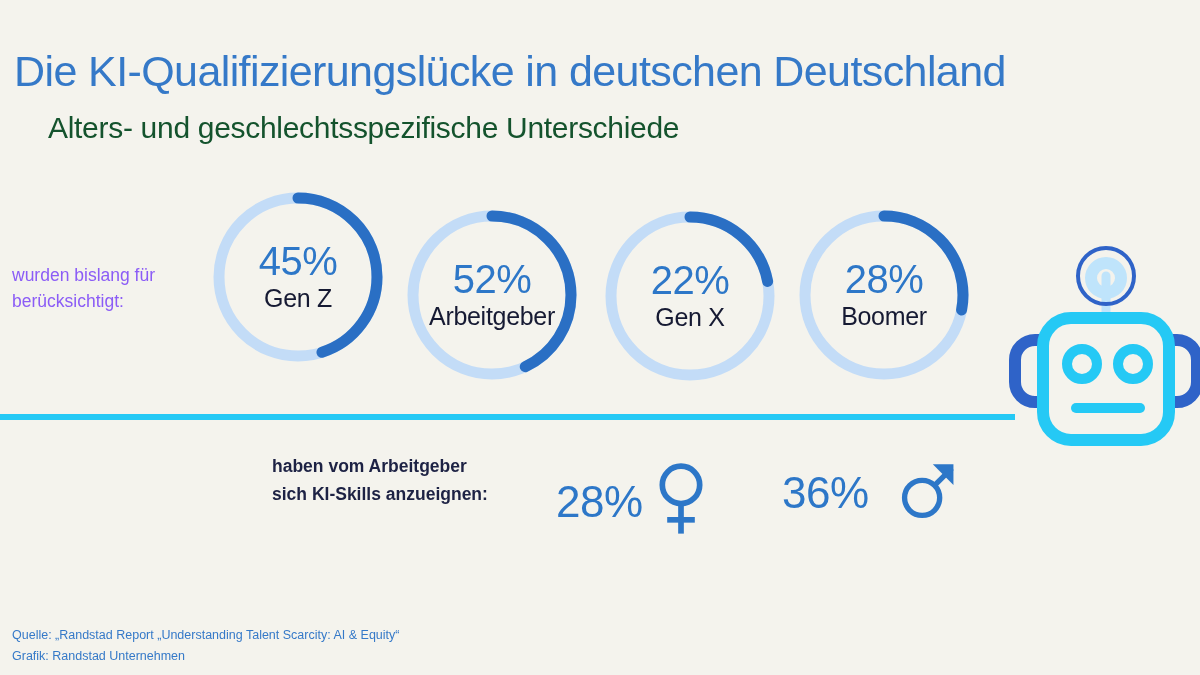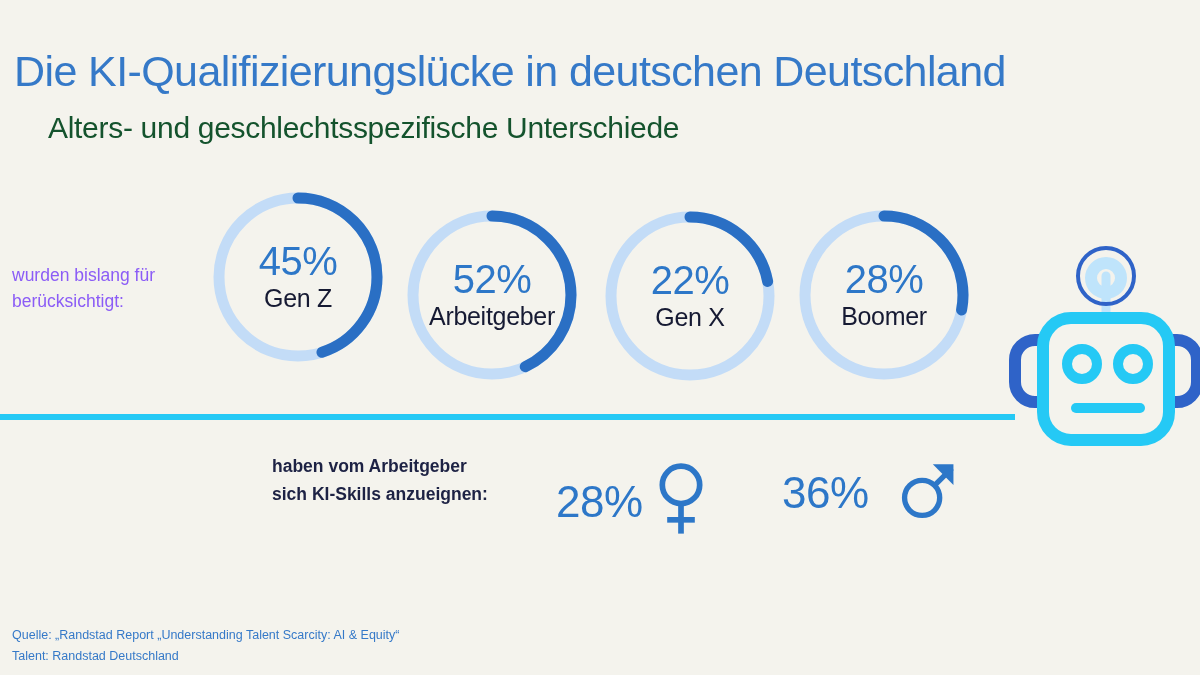--- a/index.html
+++ b/index.html
@@ -210,16 +210,16 @@
       <svg viewBox="0 0 76 76" width="58" height="58" aria-hidden="true">
         <circle cx="29" cy="47" r="23" fill="none" stroke="#2d77c8" stroke-width="7"></circle>
         <line x1="46" y1="30" x2="68" y2="8" stroke="#2d77c8" stroke-width="7" stroke-linecap="butt"></line>
         <polygon points="70,3 70,30 43,3" fill="#2d77c8"></polygon>
       </svg>
     </span>
   </div>
 
   <div class="source">
     <div>Quelle: „Randstad Report „Understanding Talent Scarcity: AI &amp; Equity“</div>
-    <div>Talent: Randstad Deutschland</div>
+    <div>Grafik: Randstad Unternehmen</div>
   </div>
 
 </div>
 
 </body></html>

